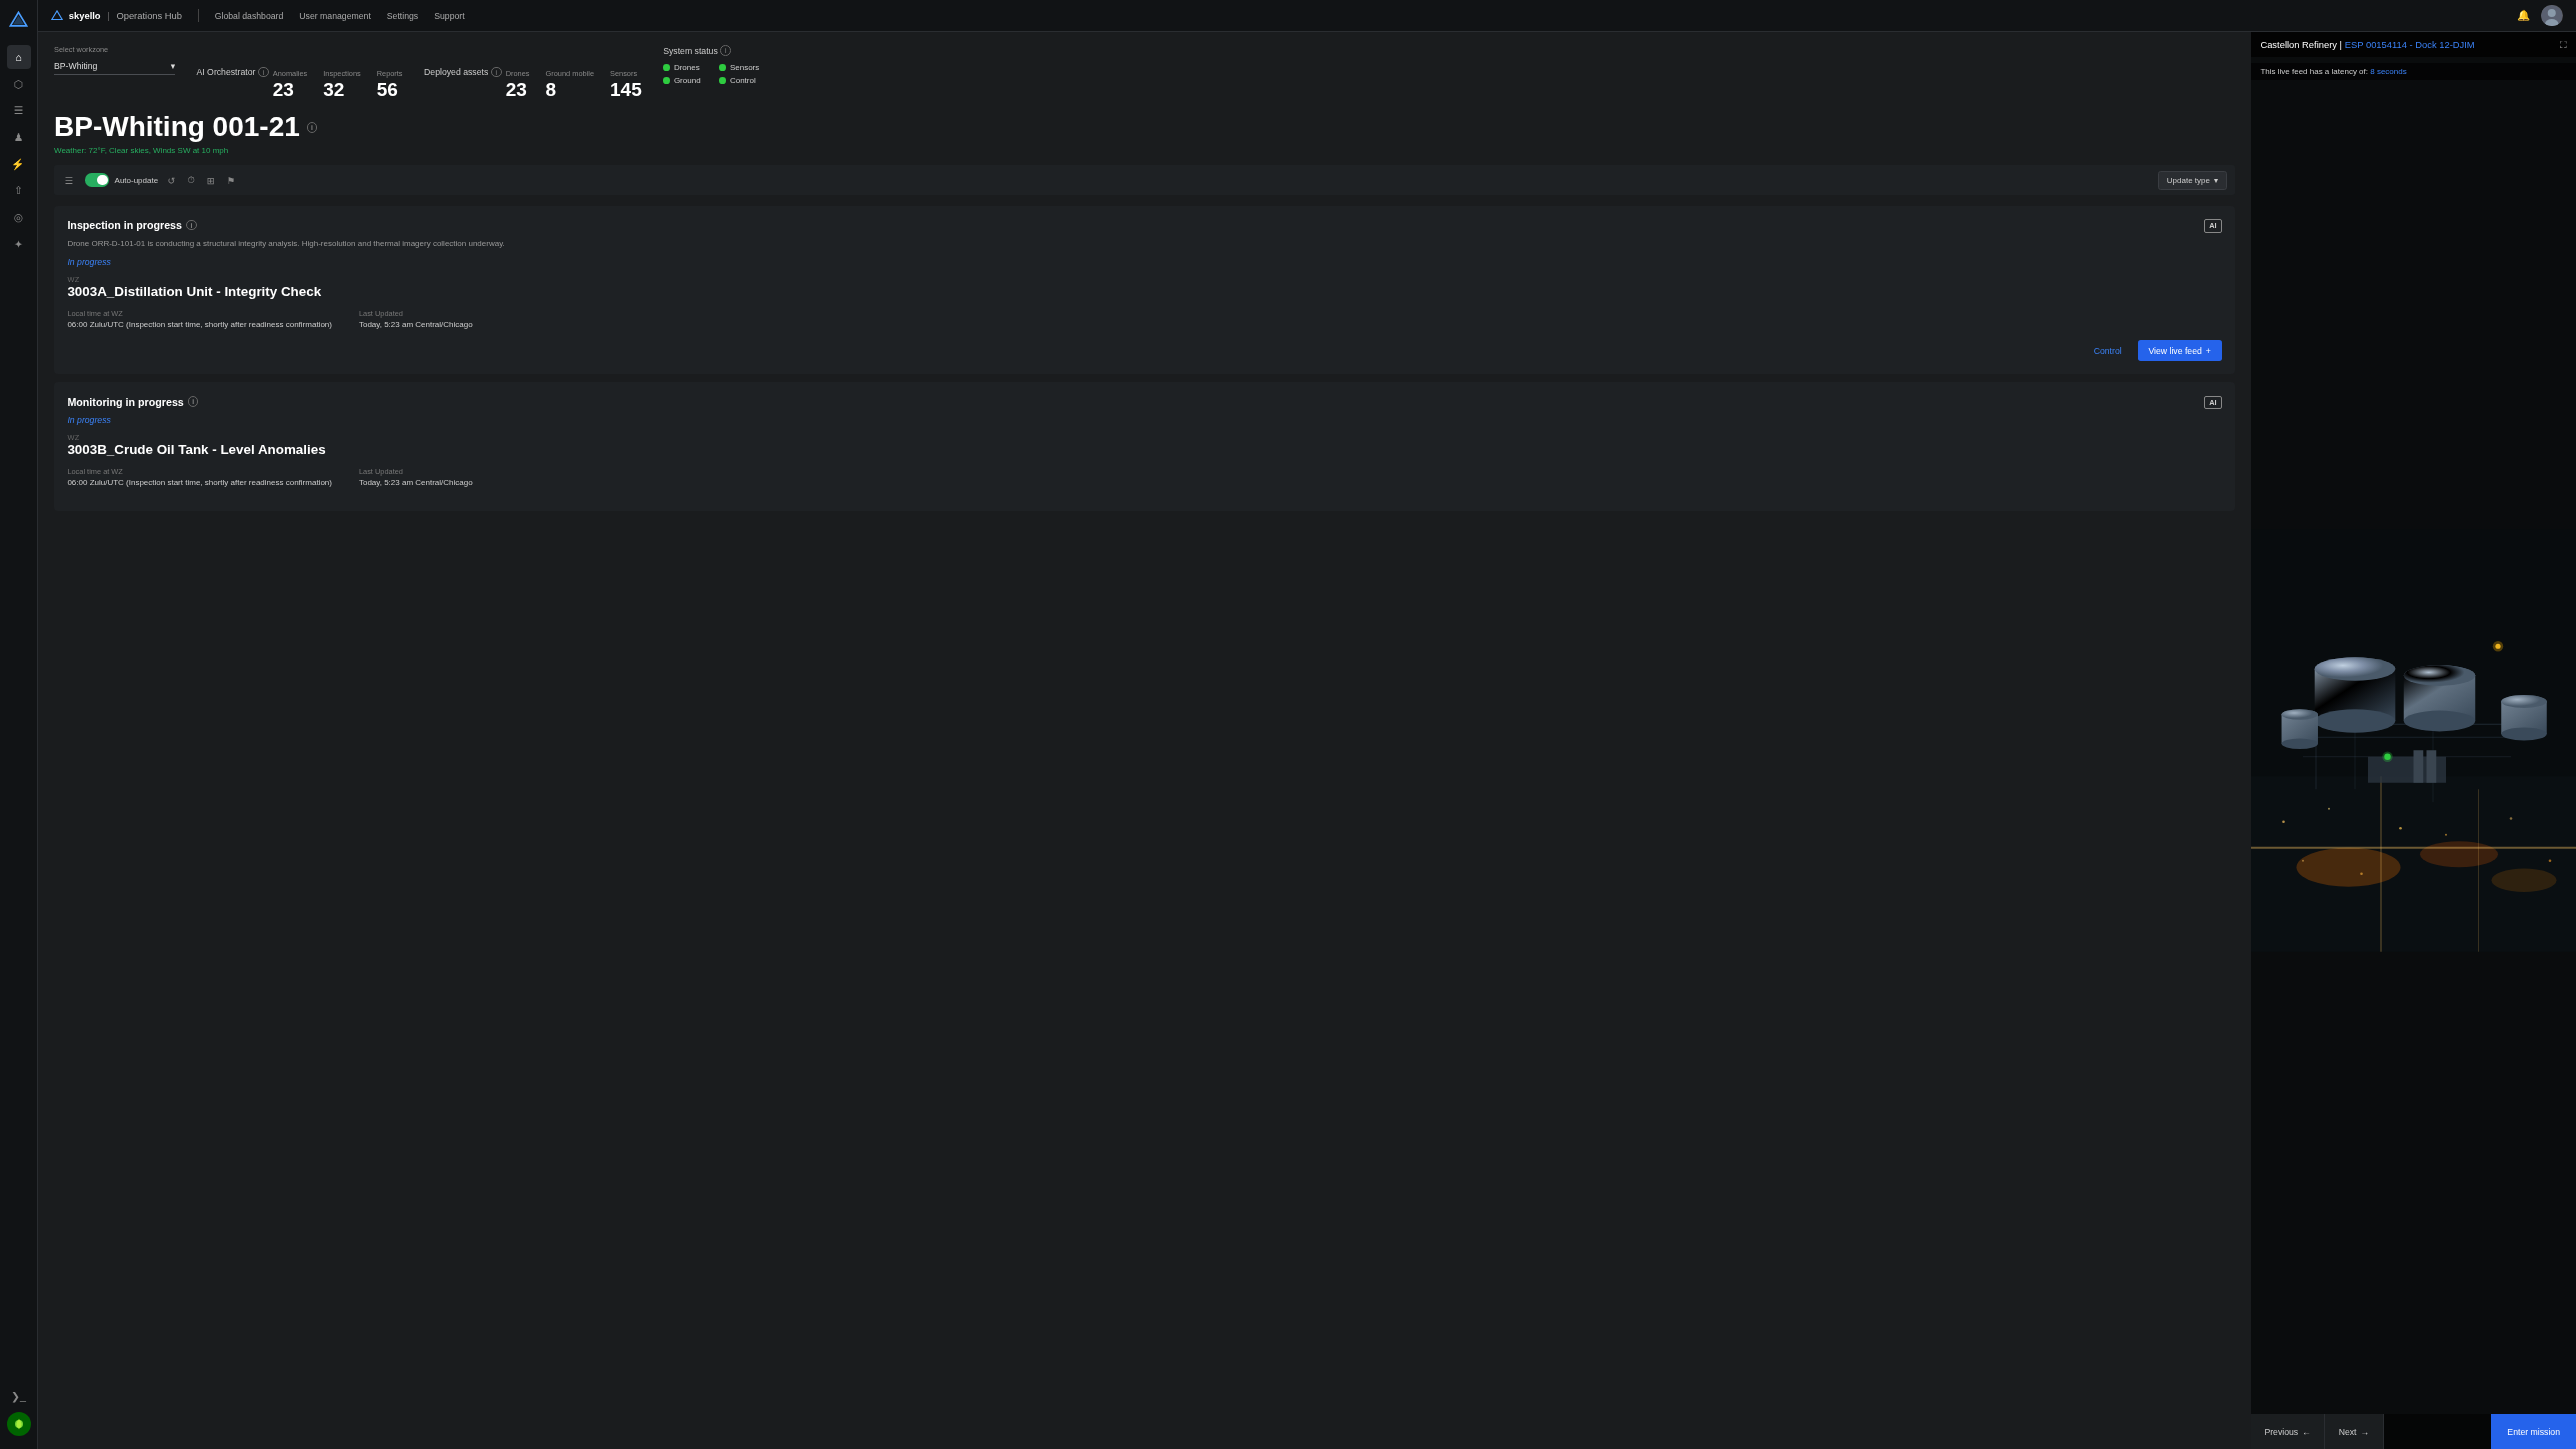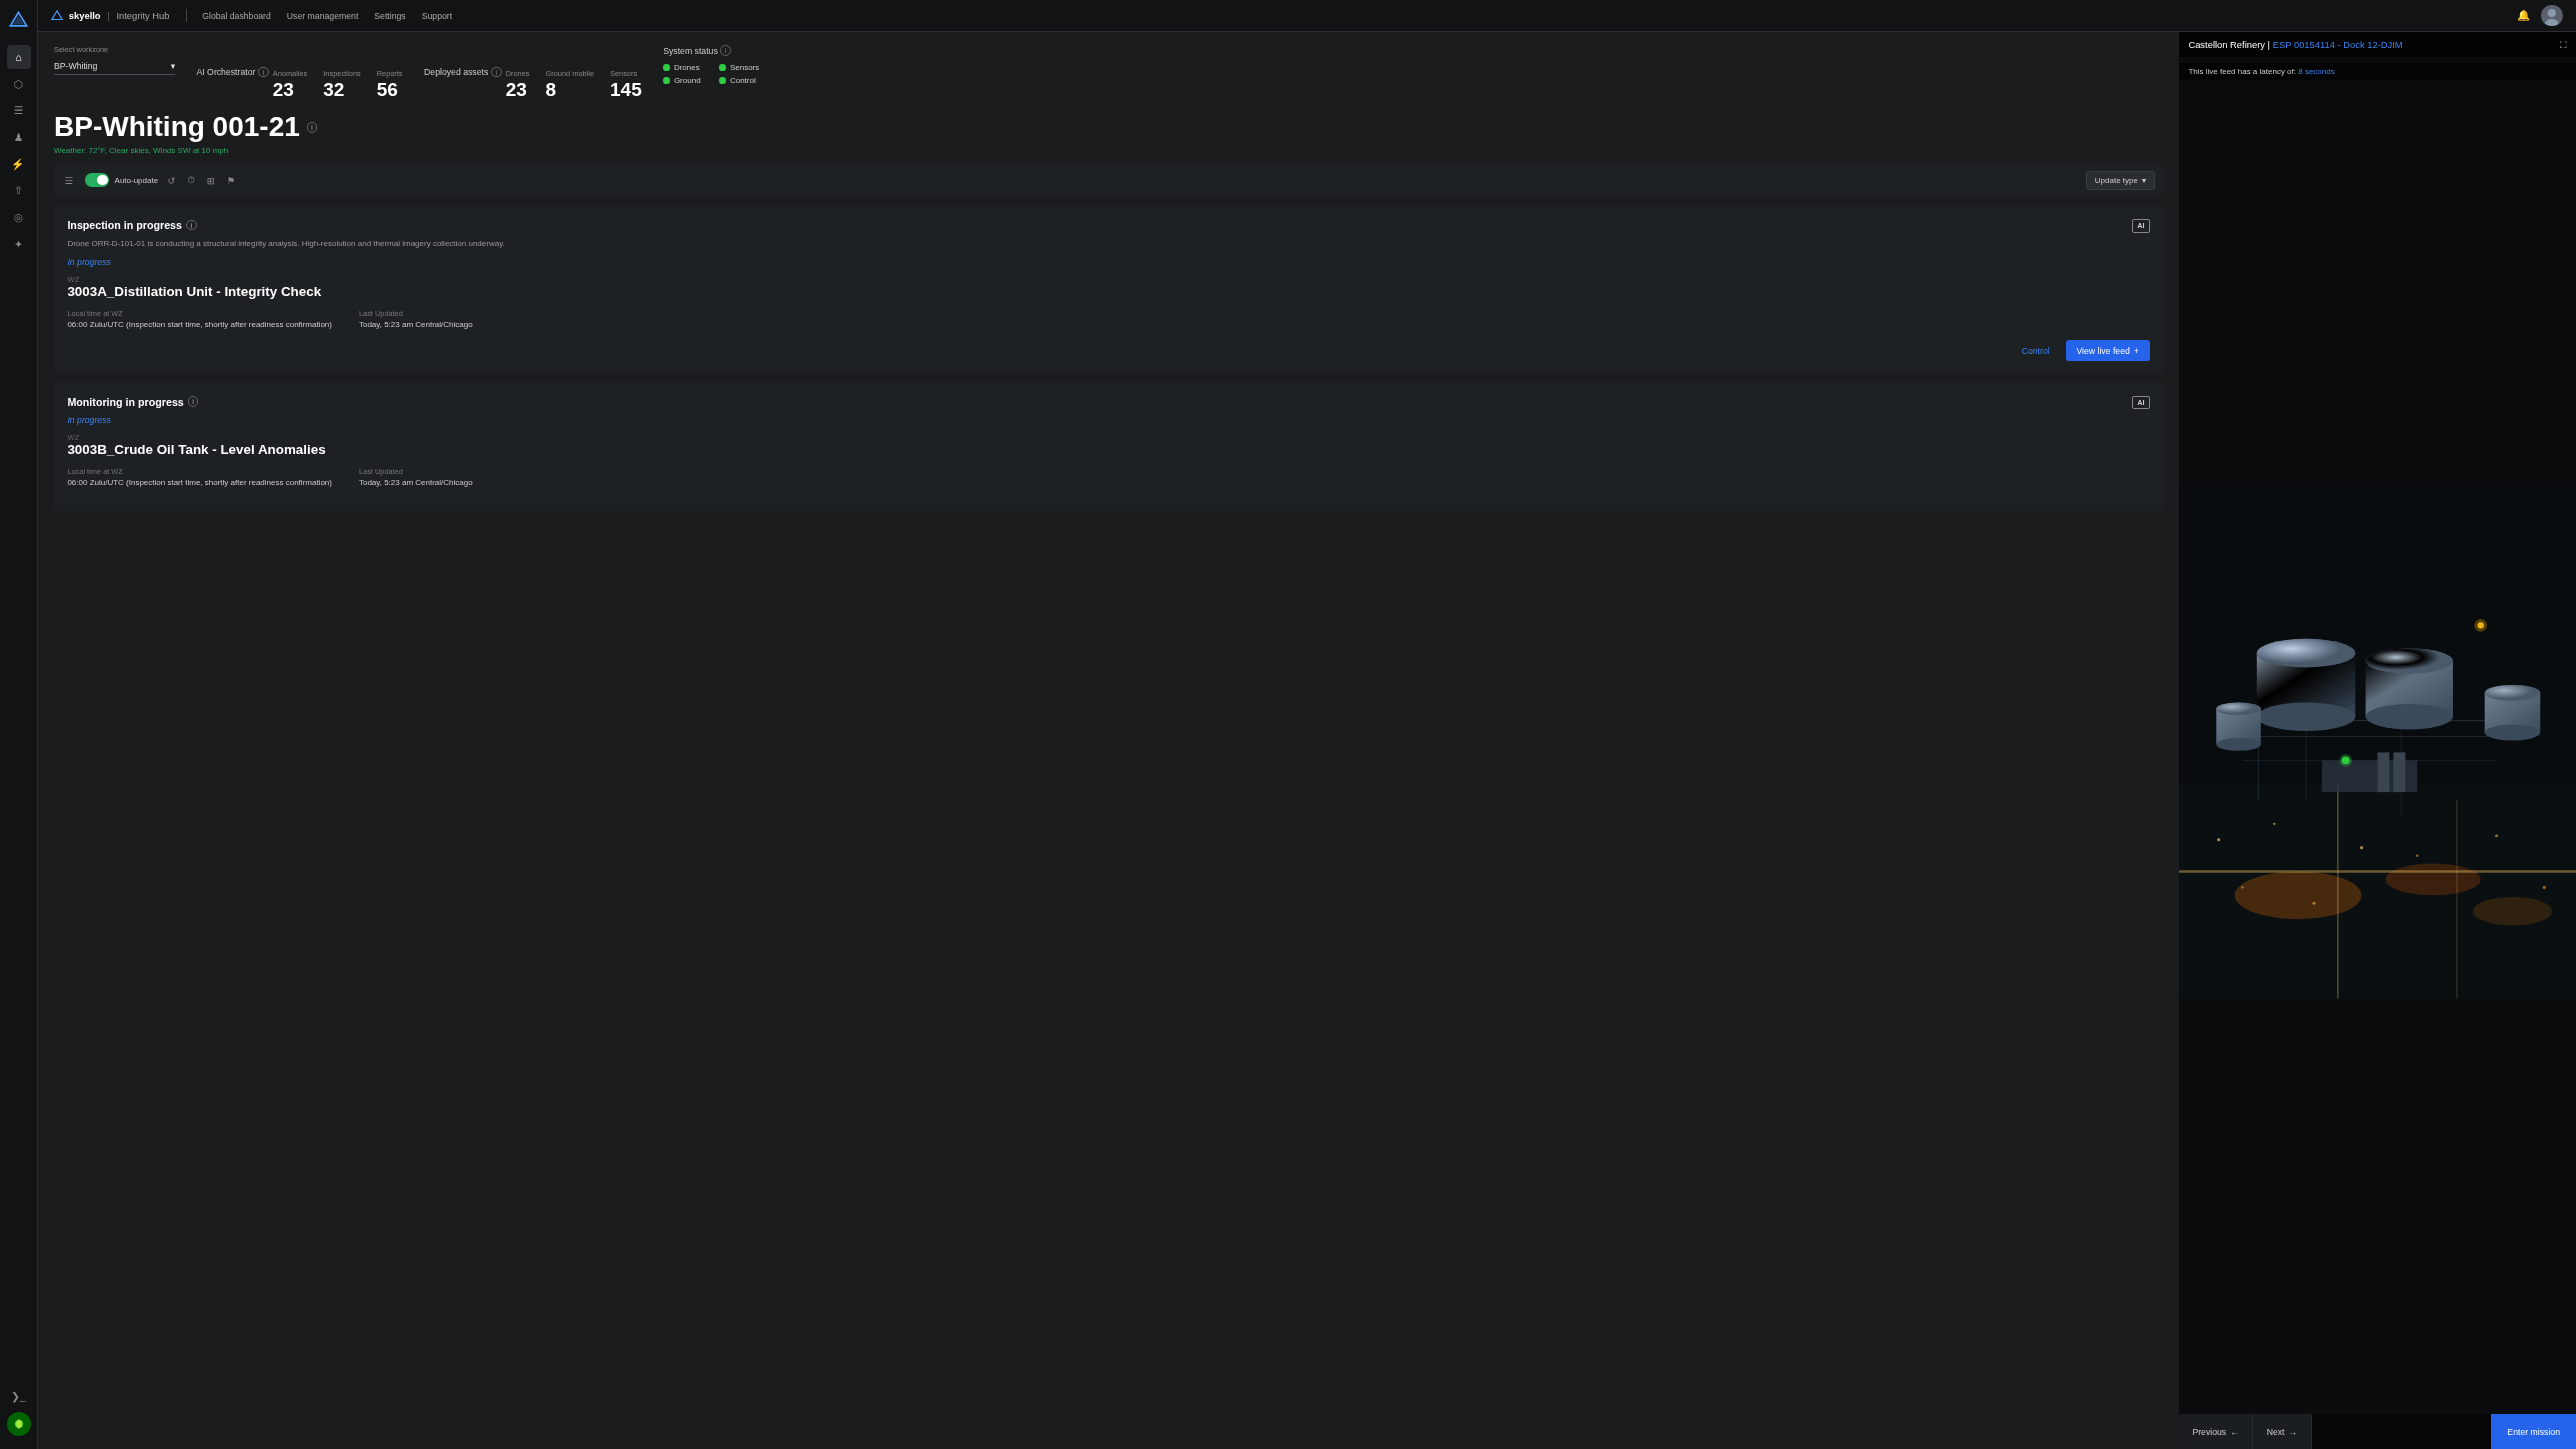--- a/index.html
+++ b/index.html
@@ -141,21 +141,21 @@
     
     .left-panel {
       flex: 1;
       overflow-y: auto;
       padding: 13.4px 16px;
       background: #1a1c1e;
     }
 
     
     .right-panel {
-      width: 397px;
+      width: 325px;
       flex-shrink: 0;
       background: #0d0f10;
       display: flex;
       flex-direction: column;
       position: relative;
       overflow: hidden;
     }
 
     
     .stats-section {
@@ -562,21 +562,21 @@
 
 <div class="main-wrapper">
 
   <div class="topnav">
     <div class="topnav-brand">
       <svg width="12" height="12" viewBox="0 0 28 28">
         <polygon points="14,2 26,22 2,22" fill="none" stroke="#4a9eff" stroke-width="2.5"></polygon>
       </svg>
       <span>skyello</span>
       <span style="color:#666; font-weight:300; margin: 0 1.3px;">|</span>
-      <span style="color:#aaa; font-weight:400;">Integrity Hub</span>
+      <span style="color:#aaa; font-weight:400;">Operations Hub</span>
     </div>
     <div class="topnav-divider"></div>
     <div class="topnav-links">
       <span class="topnav-link">Global dashboard</span>
       <span class="topnav-link">User management</span>
       <span class="topnav-link">Settings</span>
       <span class="topnav-link">Support</span>
     </div>
     <div class="topnav-right">
       <span class="bell-icon">🔔</span>

